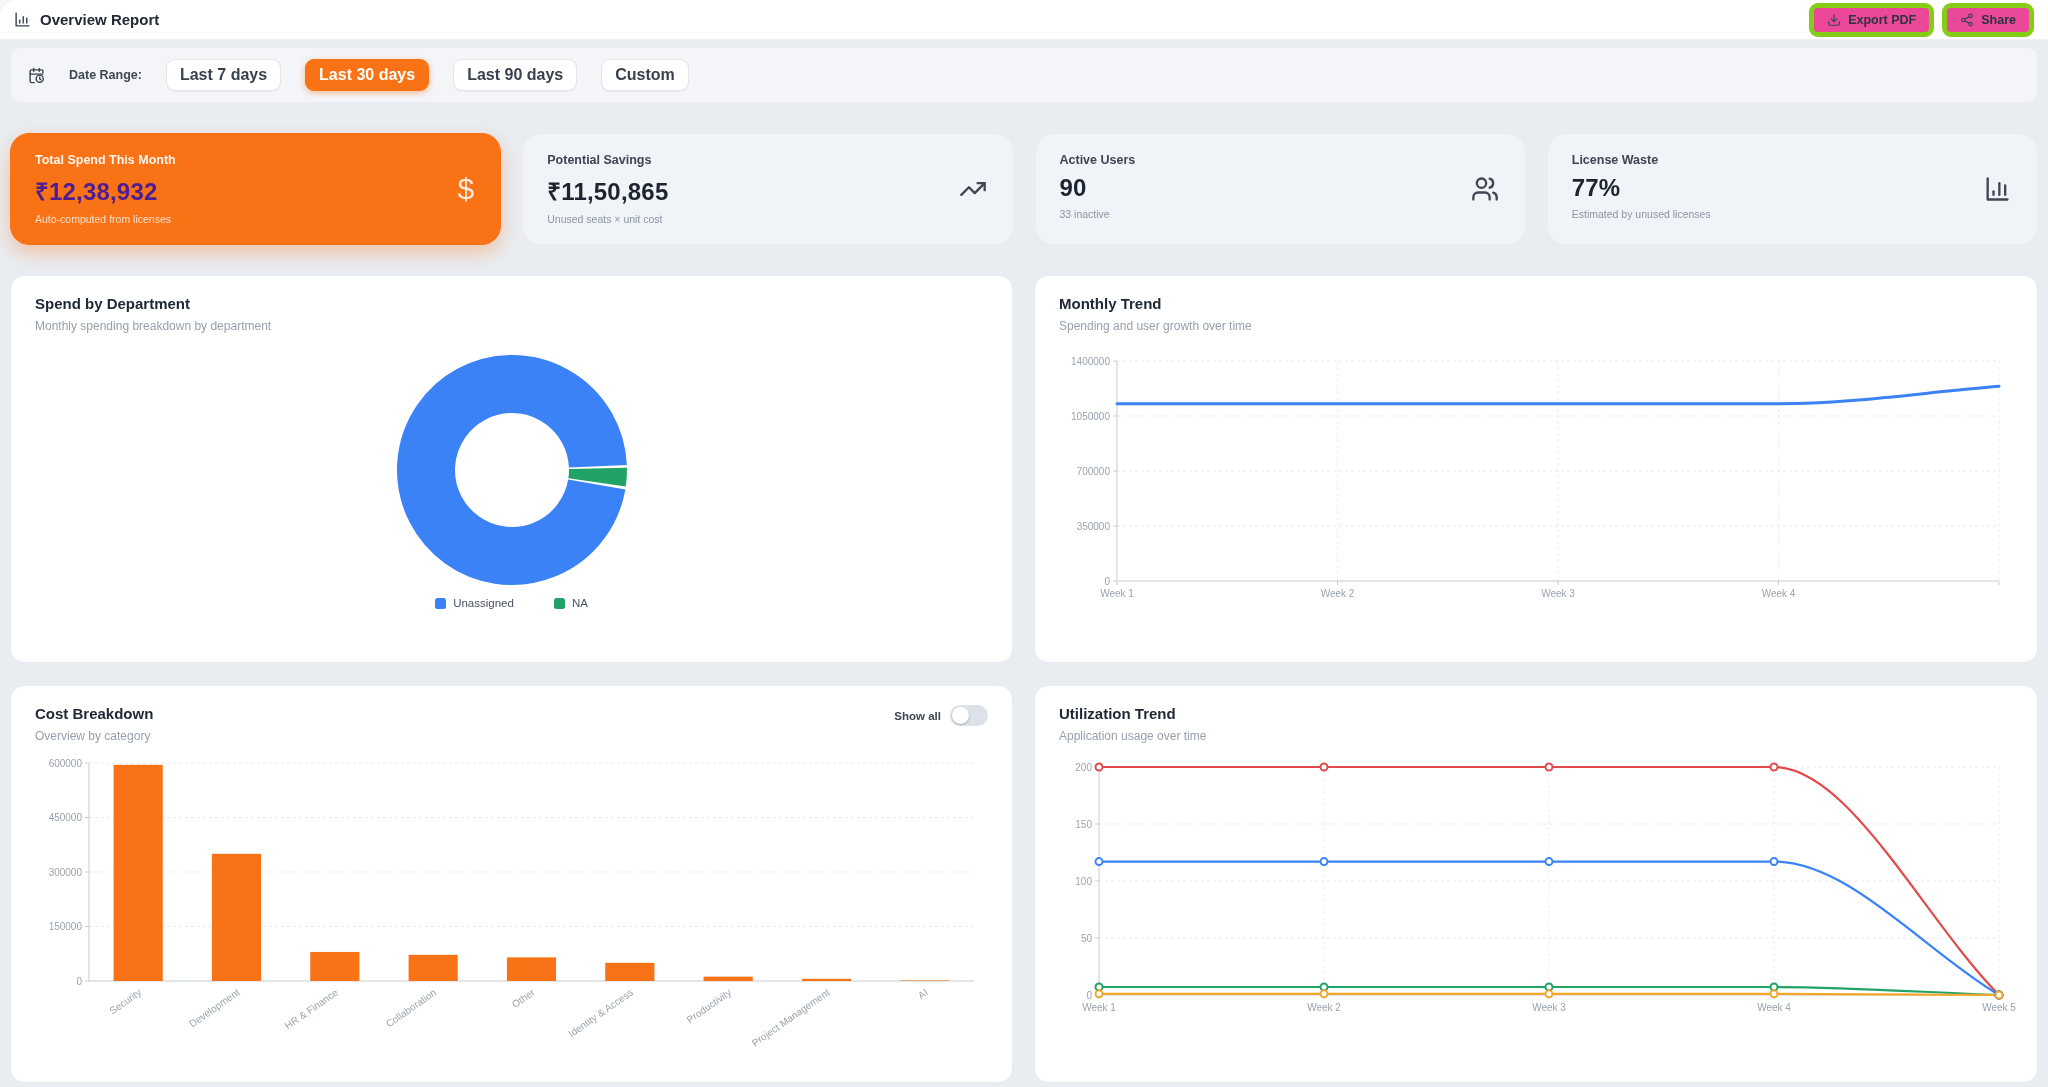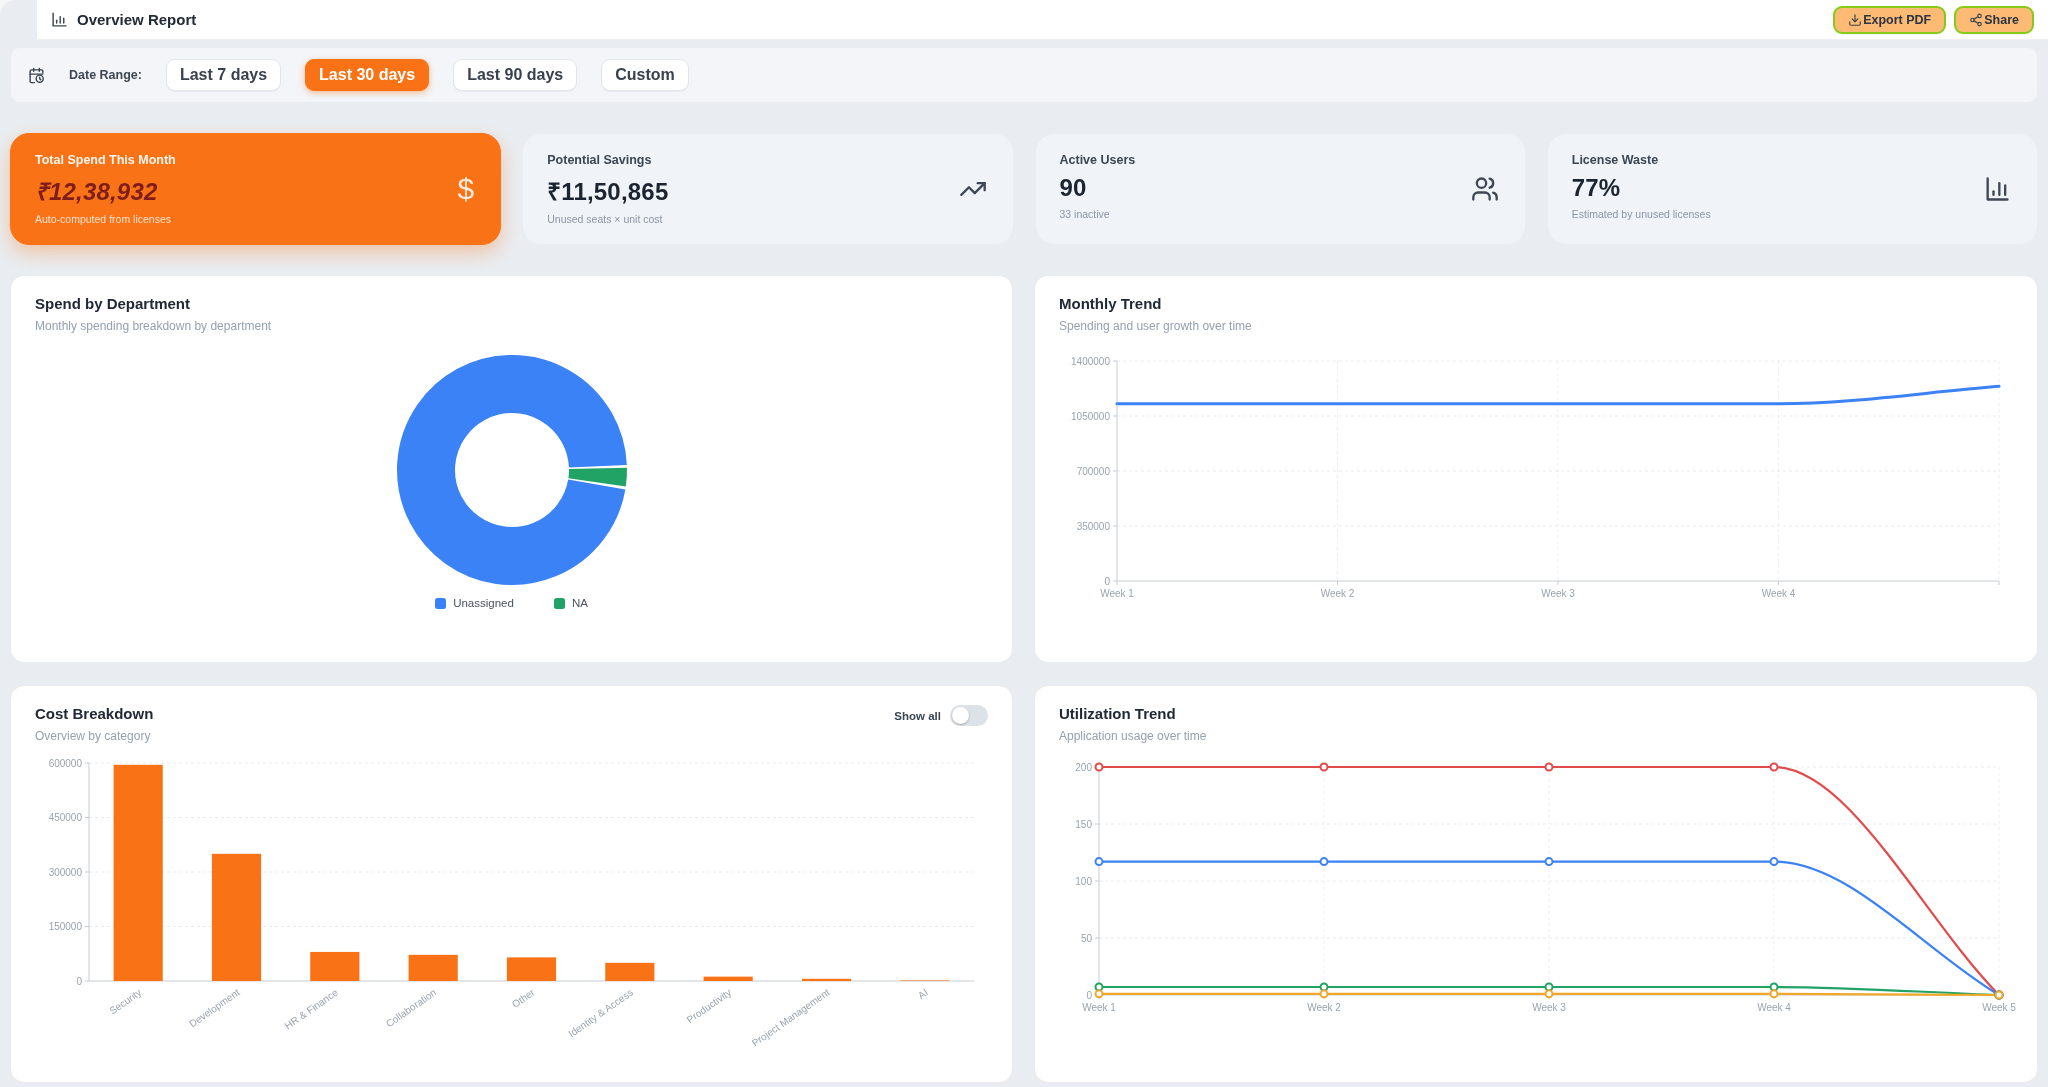--- a/index.html
+++ b/index.html
@@ -1,42 +1,42 @@
 <!DOCTYPE html>
 <html><head>
 <meta charset="utf-8">
 <style>
   * { box-sizing: border-box; margin: 0; padding: 0; }
   html,body { width:2048px; height:1087px; background:#f5f6f8; font-family:"Liberation Sans",sans-serif; }
   .app { width:2048px; height:1087px; background:#e9edf2; border-top-left-radius:16px; overflow:hidden; }
 
   
-  .topbar { height:40px; background:#ffffff; display:flex; align-items:center; justify-content:space-between; padding:16px 14px; border-bottom:1px solid #eef0f3;margin-left:37px;}
+  .topbar { height:40px; background:#ffffff; display:flex; align-items:center; justify-content:space-between; padding:16px 14px; border-bottom:1px solid #eef0f3;}
   .topbar-left { display:flex; align-items:center; gap:9px; }
   .page-title { font-size:15px; font-weight:700; color:#222a35; }
   .topbar-right { display:flex; gap:8px; }
-  .tb-btn { display:flex; align-items:center; gap:1px; background:#fdba74; border:2px solid #84cc16; border-radius:9px; padding:5px 13px; font-size:12.5px; font-weight:600; color:#2c3440; cursor:pointer; box-shadow:0 1px 1px rgba(20,30,50,.04); font-family:inherit;}
+  .tb-btn { display:flex; align-items:center; gap:7px; background:#ec4899; border:5px solid #84cc16; border-radius:9px; padding:5px 13px; font-size:12.5px; font-weight:600; color:#2c3440; cursor:pointer; box-shadow:0 1px 1px rgba(20,30,50,.04); font-family:inherit;}
   .icon { display:inline-flex; }
   .icon svg { stroke:#3a4450; fill:none; stroke-width:2; stroke-linecap:round; stroke-linejoin:round; }
 
   
   .datebar { margin:7px 10px 0; background:#f3f5f9; border:1px solid #e9ecf1; border-radius:10px; height:56px; display:flex; align-items:center; gap:24px; padding:0 17px; }
   .datebar-label { font-size:12.5px; font-weight:600; color:#3e4document754; color:#3e4754; }
   .range-btn { background:#fff; border:1px solid #e2e6eb; border-radius:9px; padding:6px 13px; font-size:16px; font-weight:600; color:#39414d; cursor:pointer; box-shadow:0 1px 1px rgba(20,30,50,.05); font-family:inherit;}
   .range-btn.active { background:#f97316; border-color:#f97316; color:#fff; box-shadow:0 2px 6px rgba(249,115,22,.45); }
 
   
   .kpis { margin:30px 10px 0; display:grid; grid-template-columns:repeat(4,1fr); gap:21px; }
   .kpi { position:relative; background:#f0f3f7; border:1px solid #e9edf2; border-radius:19px; height:112px; padding:19px 24px; }
   .kpi.highlight { background:#f97316; border-color:#f97316; box-shadow:0 8px 20px rgba(249,115,22,.35); }
   .kpi-label { font-size:12.5px; font-weight:700; color:#3c4654; }
   .kpi-value { font-size:24px; font-weight:700; color:#1b2430; margin-top:7px; letter-spacing:.2px;}
   .kpi-caption { font-size:10.5px; color:#8b95a5; margin-top:6px; }
   .kpi.highlight .kpi-label { color:rgba(255,255,255,.93); }
-  .kpi.highlight .kpi-value { color:#7f1d1d;font-style:italic; }
+  .kpi.highlight .kpi-value { color:#4c1d95; }
   .kpi.highlight .kpi-caption { color:rgba(255,255,255,.78); }
   .kpi-icon { position:absolute; right:26px; top:50%; transform:translateY(-50%); }
   .kpi-icon svg { stroke:#3e4756; fill:none; stroke-width:2; stroke-linecap:round; stroke-linejoin:round; }
   .kpi.highlight .kpi-icon { color:rgba(255,255,255,.85); font-size:30px; font-weight:400; }
 
   
   .charts { margin:30px 10px 10px; display:grid; grid-template-columns:1fr 1fr; column-gap:21px; row-gap:22px; }
   .chart-card { background:#ffffff; border:1px solid #e7eaee; border-radius:14px; padding:19px 24px; }
   .chart-card.row1 { height:388px; }
   .chart-card.row2 { height:398px; }

